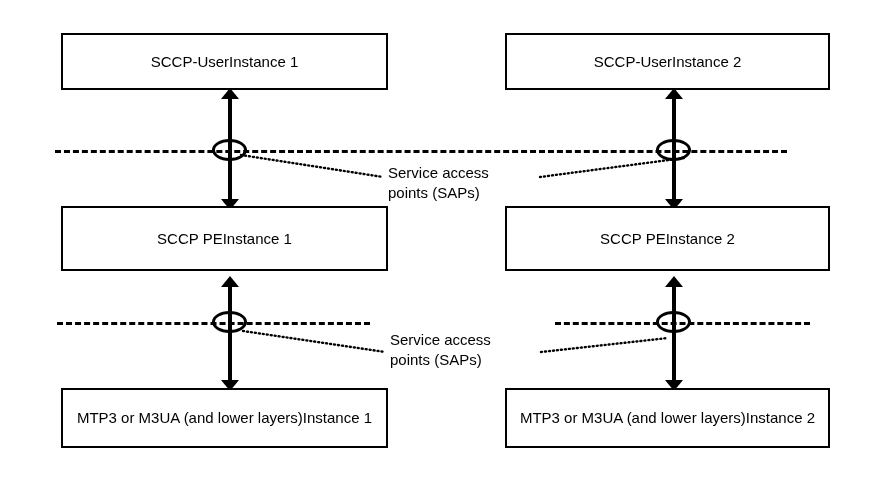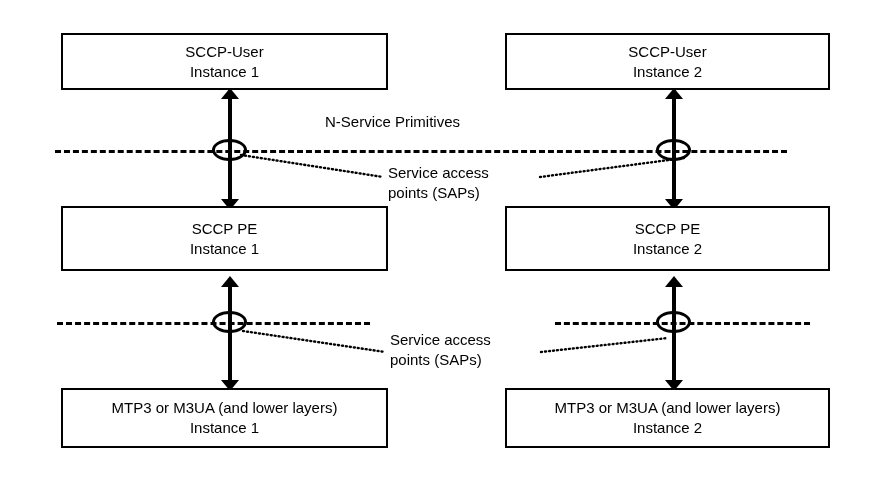--- a/index.html
+++ b/index.html
@@ -19,21 +19,21 @@
     overflow: hidden;
   }
 
   
   .layer-box {
     position: absolute;
     box-sizing: border-box;
     border: 2px solid #000000;
     background: #ffffff;
     display: flex;
-    flex-direction: column;
+    flex-direction: row;
     align-items: center;
     justify-content: center;
     text-align: center;
     font-size: 15px;
     line-height: 20px;
     z-index: 6;
   }
   .layer-box .ln { display: block; white-space: nowrap; }
 
   
@@ -157,21 +157,20 @@
   <div class="layer-box" style="left:61px; top:388px; width:327px; height:60px;">
     <span class="ln">MTP3 or M3UA (and lower layers)</span>
     <span class="ln">Instance 1</span>
   </div>
 
   <div class="layer-box" style="left:505px; top:388px; width:325px; height:60px;">
     <span class="ln">MTP3 or M3UA (and lower layers)</span>
     <span class="ln">Instance 2</span>
   </div>
 
-  <div class="label" style="left:325px; top:112px;">N-Service Primitives</div>
 
 
   <div class="label two-line" style="left:388px; top:163px; width:150px; text-align:left;">
     <span>Service access</span><br>
     <span>points (SAPs)</span>
   </div>
 
   <div class="label two-line" style="left:390px; top:330px; width:150px; text-align:left;">
     <span>Service access</span><br>
     <span>points (SAPs)</span>

